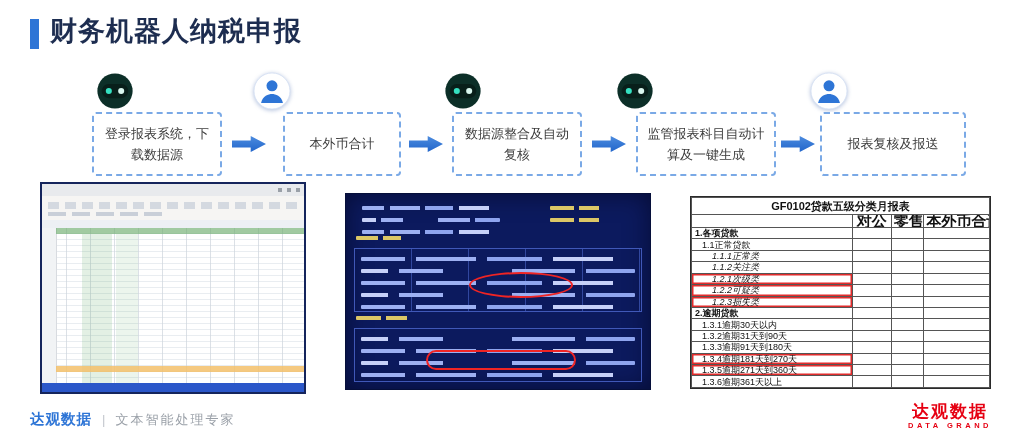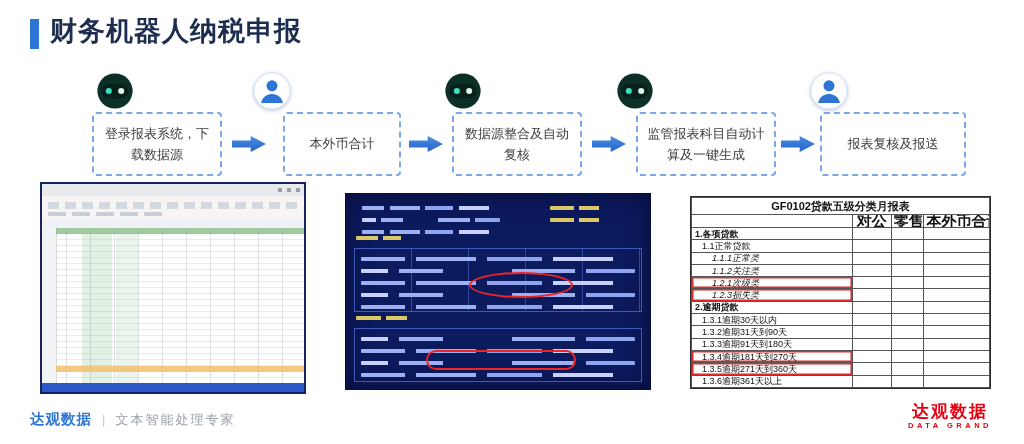--- a/index.html
+++ b/index.html
@@ -257,20 +257,26 @@
             <td></td>
             <td></td>
           </tr>
           <tr>
             <td class="lbl ind2 hl">1.2.1次级类</td>
             <td></td>
             <td></td>
             <td></td>
           </tr>
           <tr>
+            <td class="lbl ind2 hl">1.2.2可疑类</td>
+            <td></td>
+            <td></td>
+            <td></td>
+          </tr>
+          <tr>
             <td class="lbl ind2 hl">1.2.3损失类</td>
             <td></td>
             <td></td>
             <td></td>
           </tr>
           <tr>
             <td class="lbl ind0">2.逾期贷款</td>
             <td></td>
             <td></td>
             <td></td>

